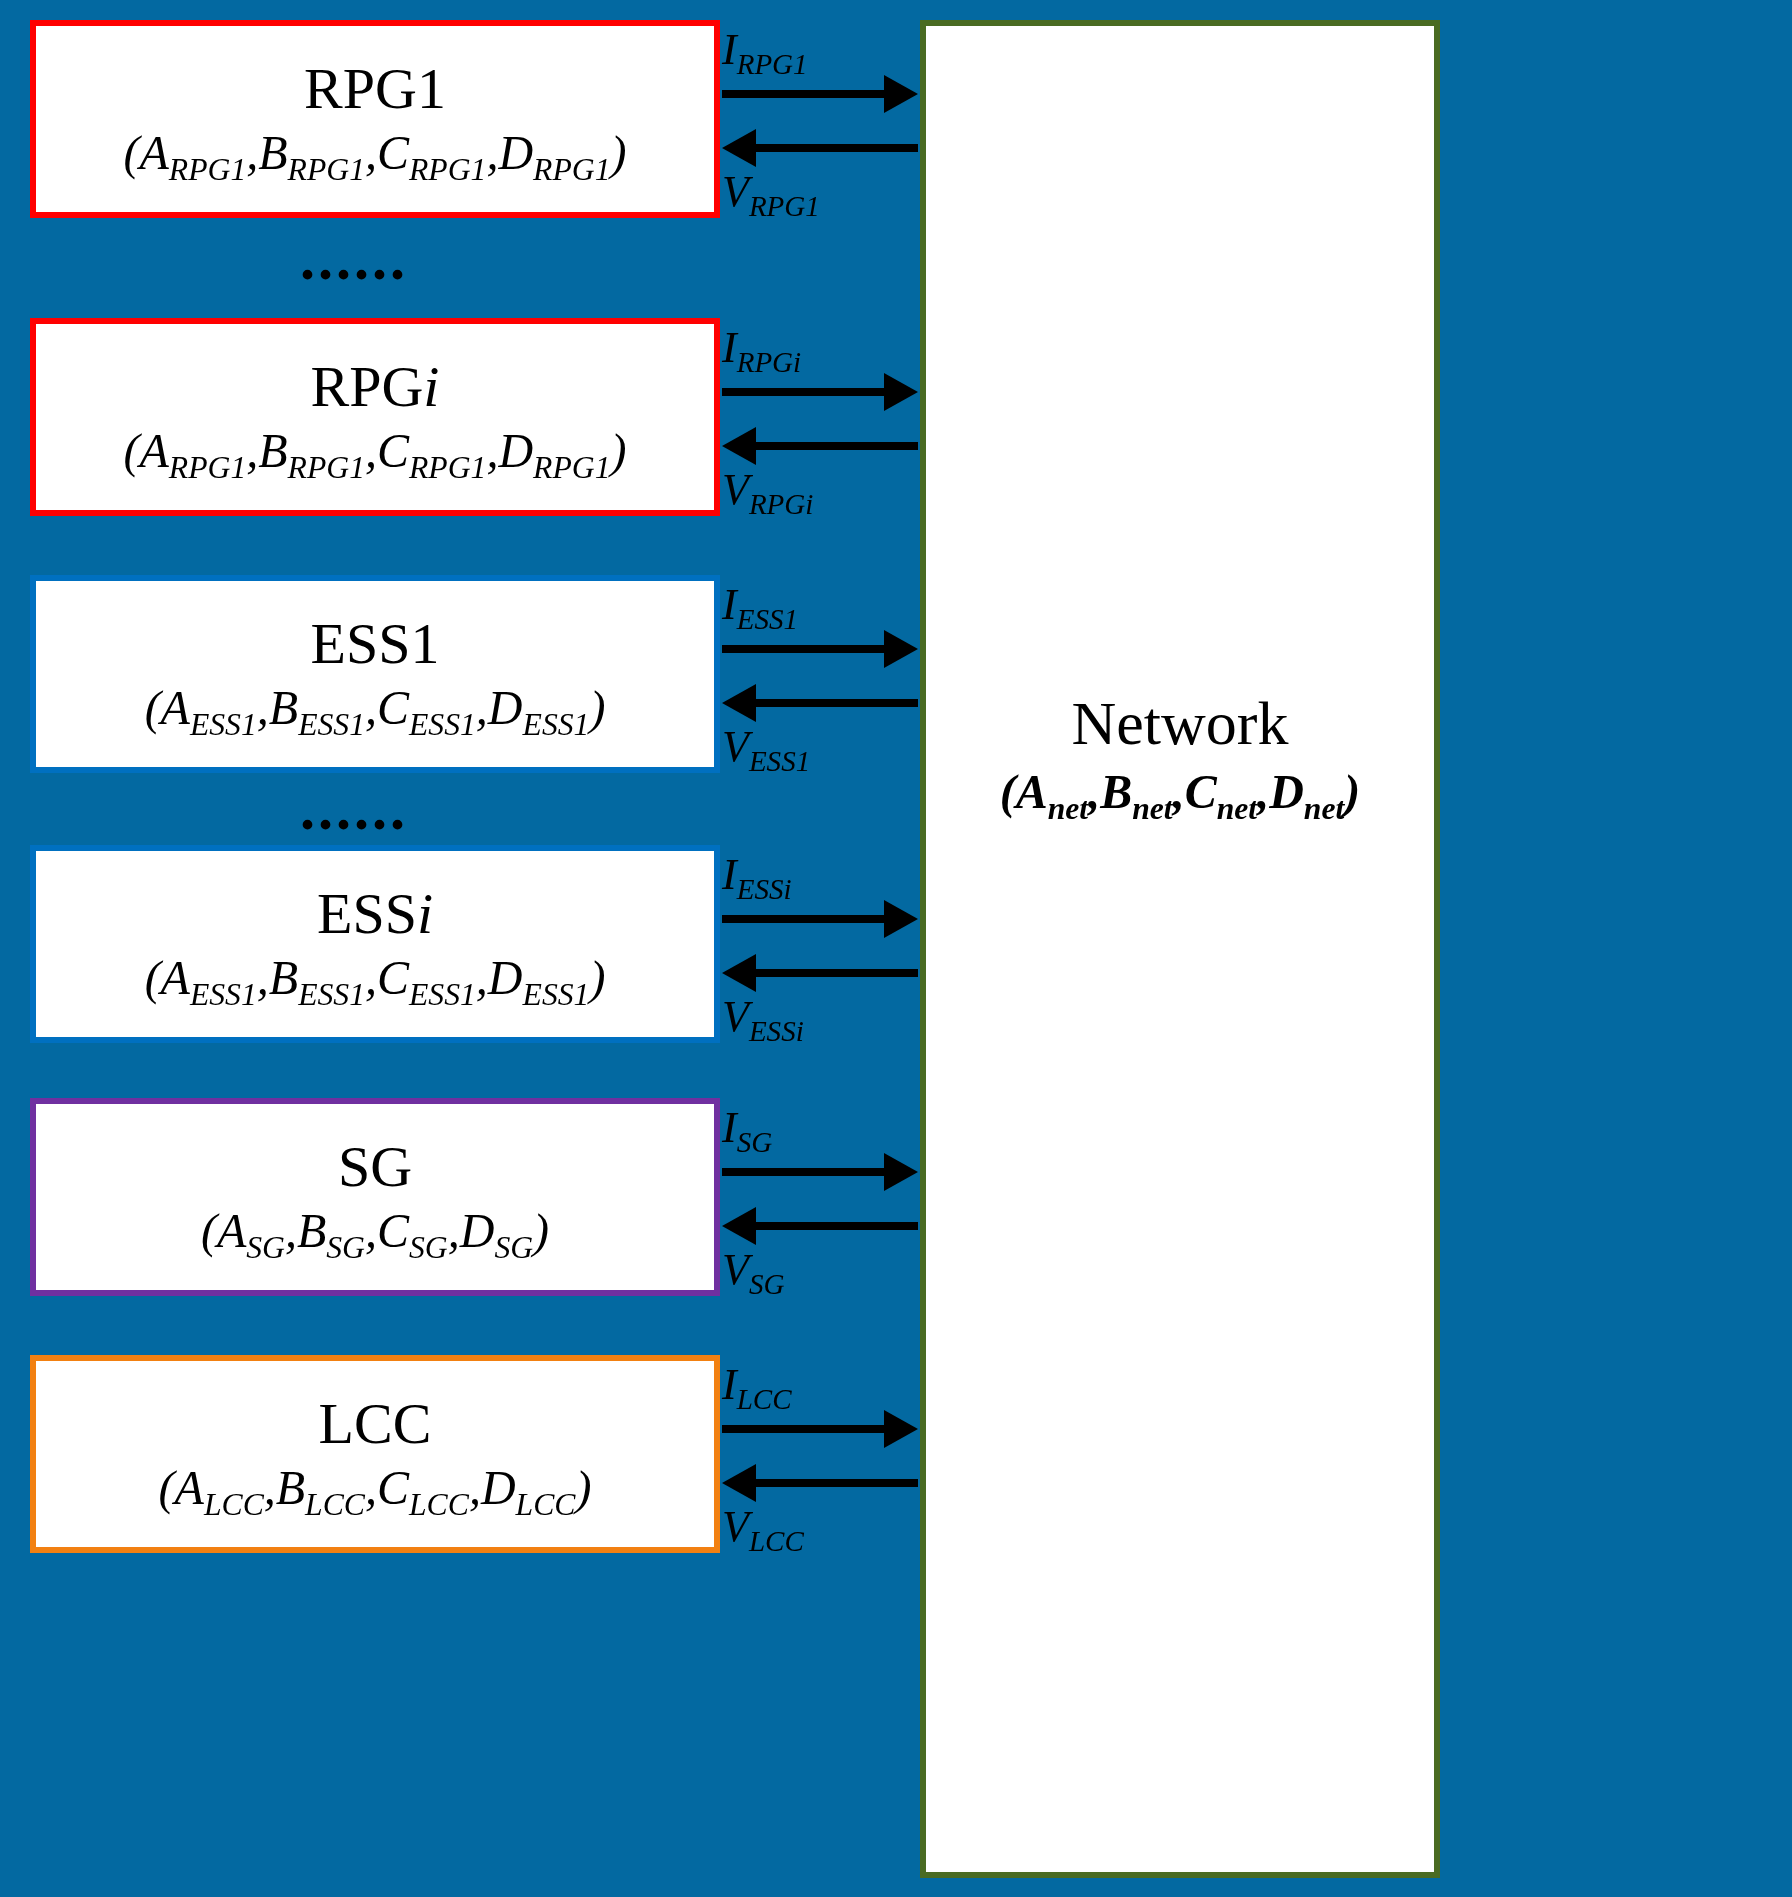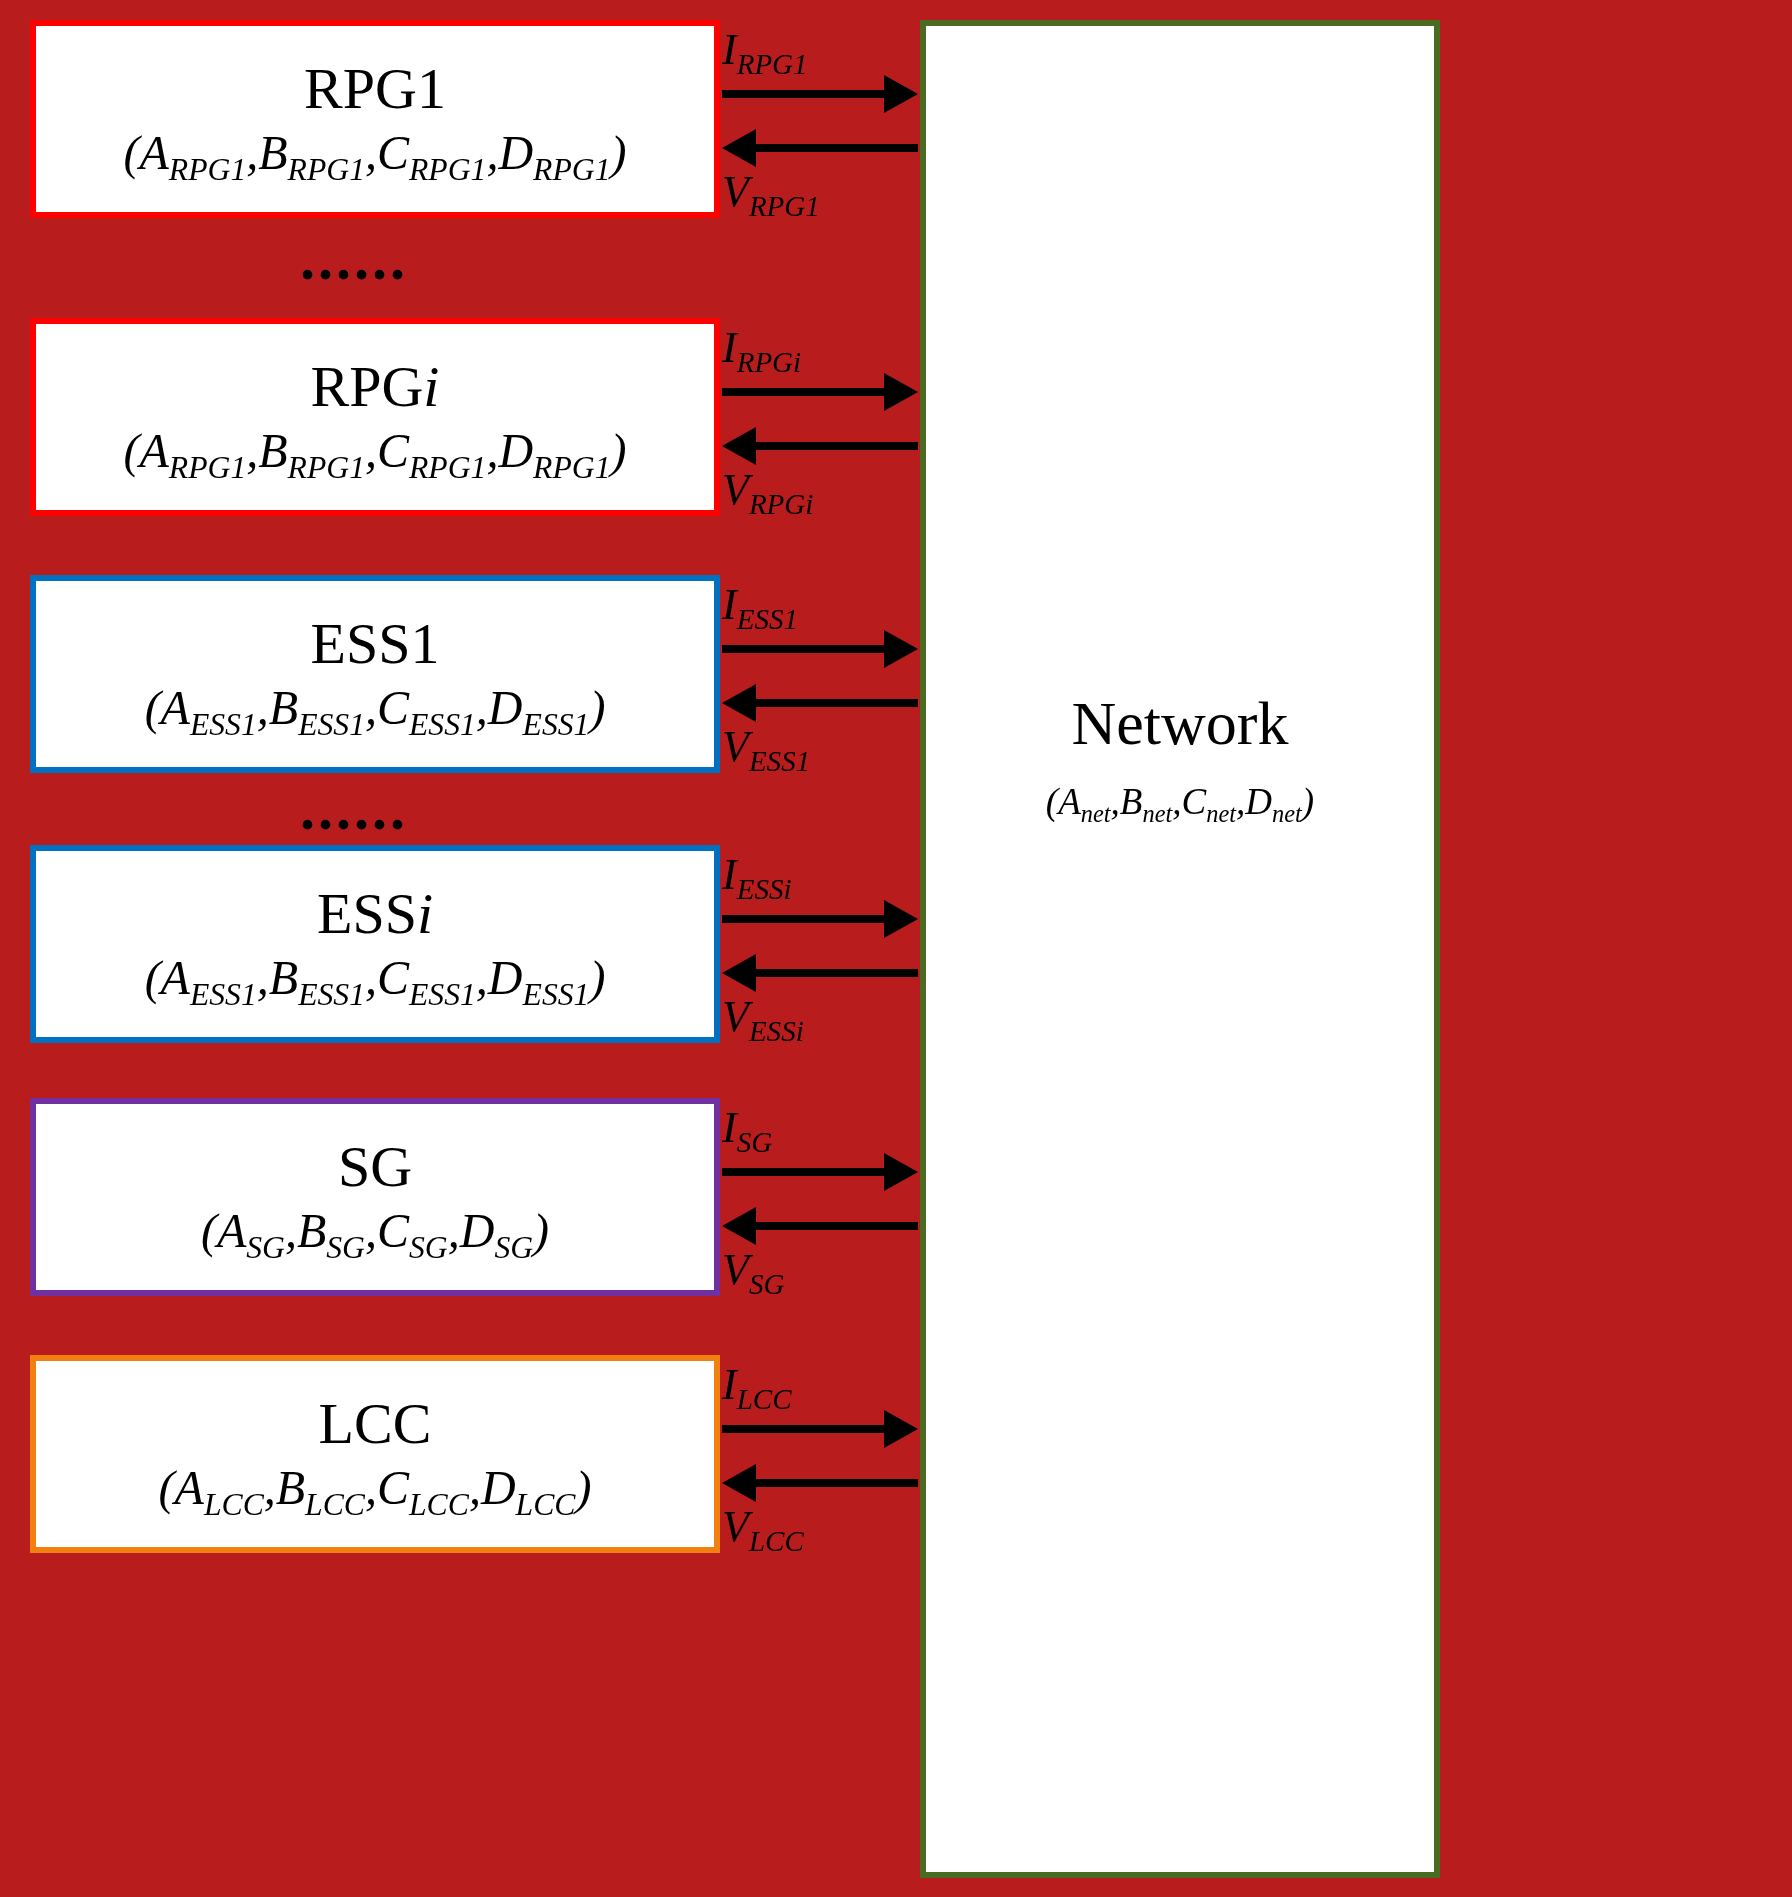--- a/index.html
+++ b/index.html
@@ -3,21 +3,21 @@
 <meta charset="utf-8">
 <style>
   * { margin: 0; padding: 0; box-sizing: border-box; }
   html, body { background: #ffffff; }
   body { font-family: "Liberation Serif", serif; color: #000; }
 
   .canvas {
     position: relative;
     width: 1792px;
     height: 1897px;
-    background: #b91c1c;
+    background: #0369a1;
     overflow: hidden;
   }
 
   
   .block {
     position: absolute;
     left: 30px;
     width: 690px;
     height: 198px;
     border: 6px solid #000;
@@ -74,24 +74,25 @@
     top: 665px;
     left: 0;
     width: 100%;
     text-align: center;
   }
   .network-title {
     font-size: 62px;
     line-height: 1.05;
   }
   .network-params {
-    margin-top: 24px;
-    font-size: 37px;
+    margin-top: 8px;
+    font-size: 48px;
     font-style: italic;
     white-space: nowrap;
+    font-weight: bold;
   }
 
   
   .arrow {
     position: absolute;
     height: 8px;
     background: #000;
   }
   .arrow::after {
     content: "";

